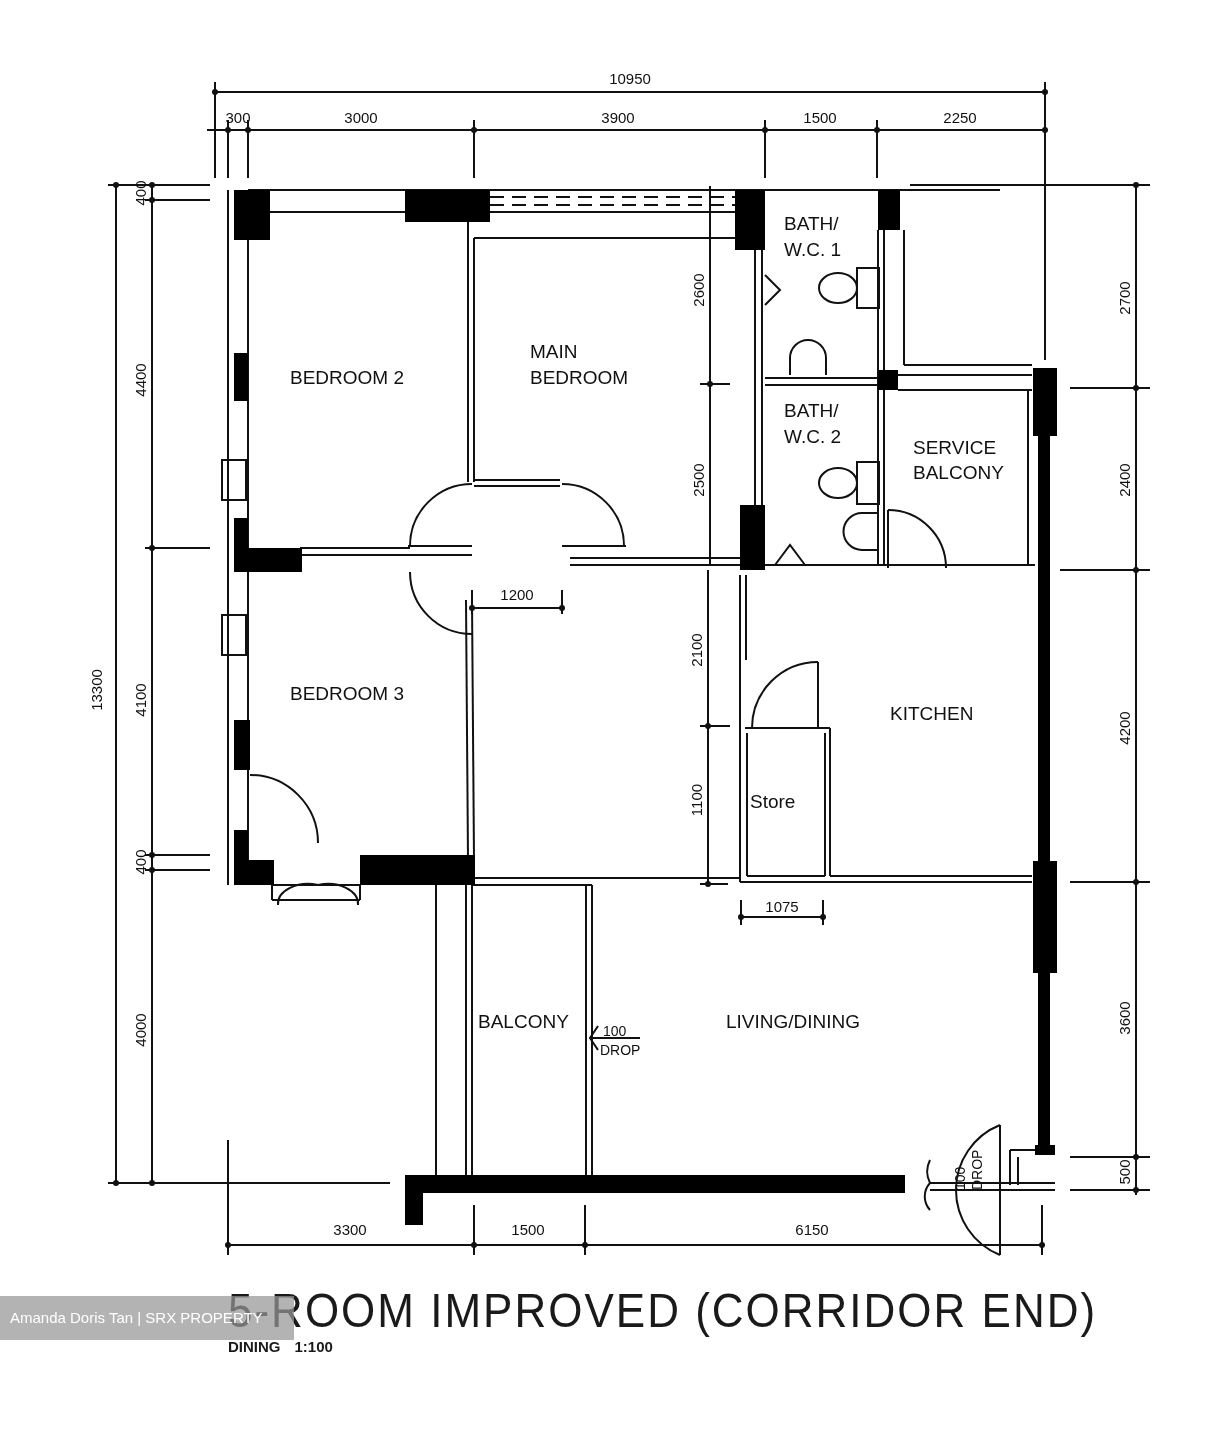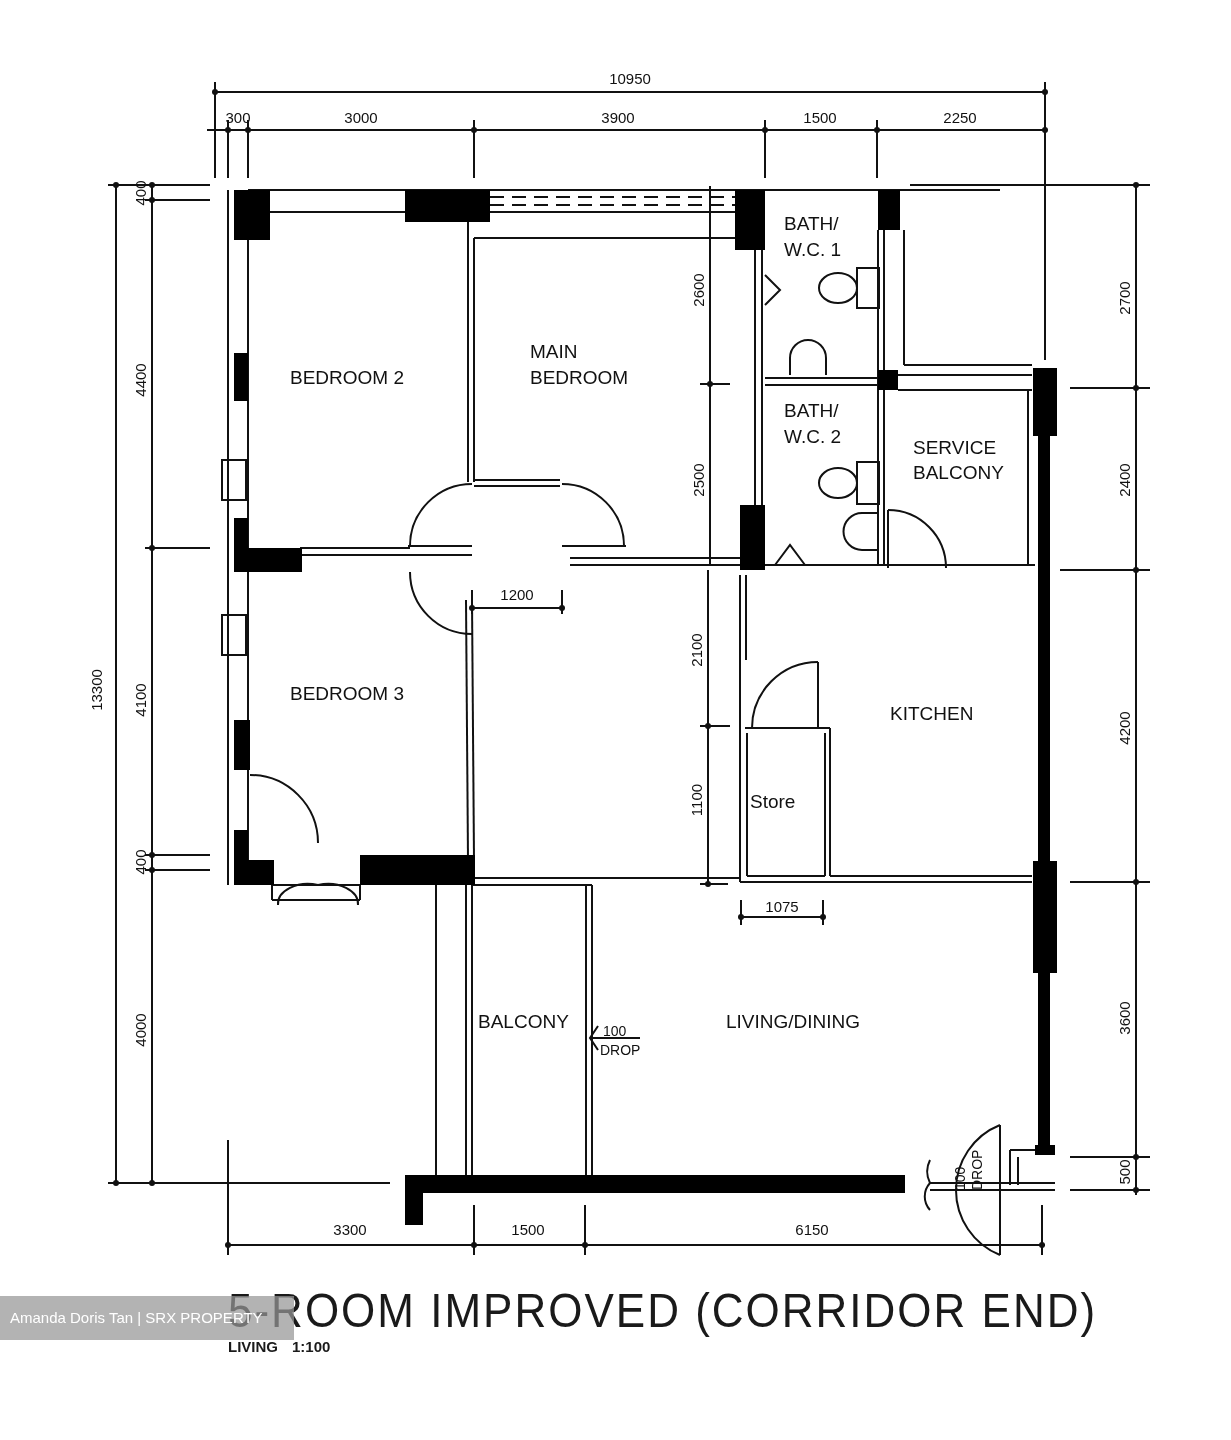--- a/index.html
+++ b/index.html
@@ -286,14 +286,14 @@
     <text class="room-text" x="478" y="1028">BALCONY</text>
     <text class="room-text" x="726" y="1028">LIVING/DINING</text>
     <text class="note-text" x="603" y="1036">100</text>
     <text class="note-text" x="600" y="1055">DROP</text>
     <text class="note-text" transform="translate(965,1190) rotate(-90)" font-size="12">100</text>
     <text class="note-text" transform="translate(982,1190) rotate(-90)" font-size="12">DROP</text>
   </g>
 </svg>
 
 <div class="title">5-ROOM IMPROVED (CORRIDOR END)</div>
-<div class="scale"><span>LIVING</span><span>1:100</span></div>
+<div class="scale"><span>DINING</span><span>1:100</span></div>
 <div class="watermark">Amanda Doris Tan | SRX PROPERTY</div>
 
 </body></html>

